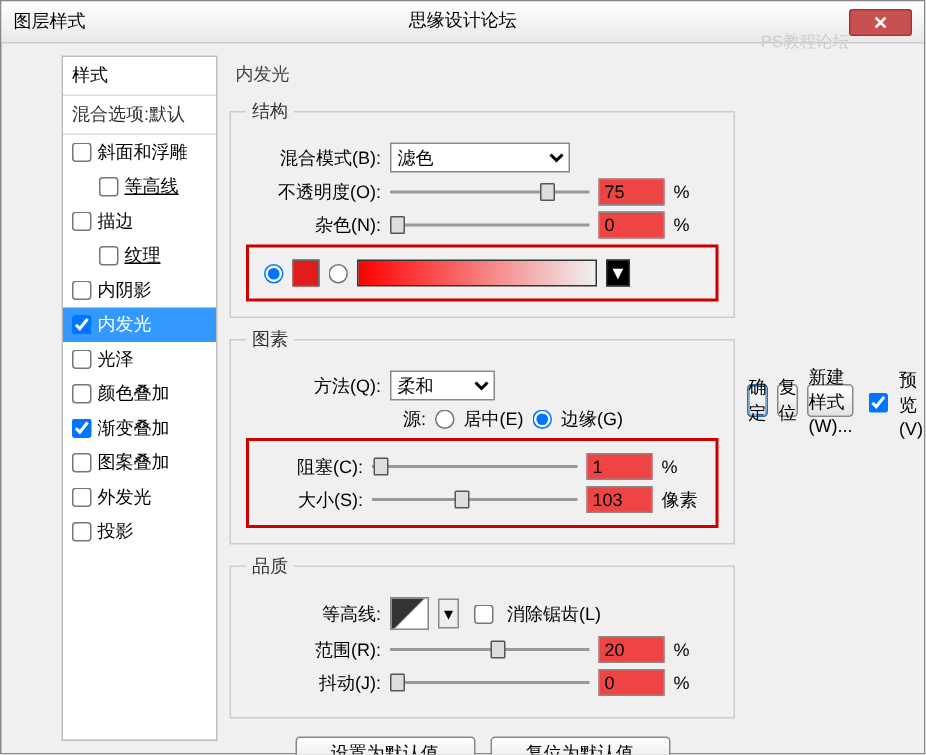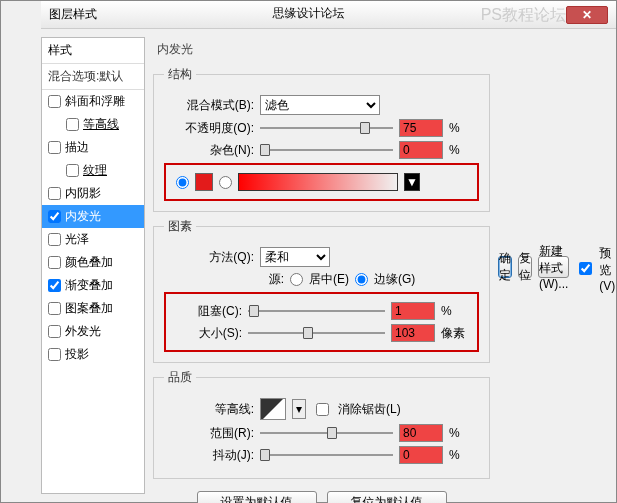--- a/index.html
+++ b/index.html
@@ -1,20 +1,20 @@
 <!DOCTYPE html>
 <html><head>
 <meta charset="utf-8">
 <style>
   * { box-sizing: border-box; font-family: "Microsoft YaHei", "SimSun", sans-serif; font-size: 12px; }
   body { margin: 0; background: #fff; }
   .dialog { width: 617px; height: 503px; background: #f0f0f0; border: 1px solid #888; position: relative; }
-  .titlebar { height: 28px; background: linear-gradient(#fff,#e8e8e8); display: flex; align-items: center; padding: 0 8px; border-bottom: 1px solid #ccc; justify-content: space-between; margin-left: 40px; }
+  .titlebar { height: 28px; background: linear-gradient(#fff,#e8e8e8); display: flex; align-items: center; padding: 0 8px; border-bottom: 1px solid #ccc; justify-content: space-between; }
   .watermark { position:absolute; top:4px; left:50%; transform:translateX(-50%); color:#000000; font-size:12px; pointer-events:none;}
-  .watermark2 { position:absolute; top:4px; right:50px; color:#ccc; font-size:16px; pointer-events:none;}
+  .watermark2 { position:absolute; top:19px; right:50px; color:#ccc; font-size:11px; pointer-events:none;}
   .close-btn { width: 42px; height: 18px; background:#c75050; border:1px solid #a33; display:flex; align-items:center; justify-content:center; color:#fff; font-weight:bold; border-radius:2px;}
   .body { display: flex; padding: 8px; gap: 8px; height: calc(100% - 28px); margin-left: 32px; }
   .left-panel { width: 104px; border: 1px solid #bbb; background: #fff; display: flex; flex-direction: column; }
   .left-head { padding: 4px 6px; border-bottom: 1px solid #ddd; }
   .left-sub { padding: 4px 6px; border-bottom: 1px solid #ddd; color:#333;}
   .style-item { display: flex; align-items: center; padding: 3px 6px; gap: 4px; }
   .style-item.indent { padding-left: 24px; text-decoration: underline; }
   .style-item input[type=checkbox] { margin:0; }
   .style-item.selected { background: #3399ff; color: #fff; }
   .center-panel { flex: 1; display: flex; flex-direction: column; gap: 6px; }
@@ -199,21 +199,21 @@
           <span style="border:1px solid #888;padding:2px 3px;background:#eee;">▾</span>
           <input type="checkbox" style="">
           <span>消除锯齿(L)</span>
         </div>
         <div class="row">
           <label class="lbl">范围(R):</label>
           <div class="slider-track">
               <div class="track"></div>
               <div class="thumb" style="left:50%"></div>
             </div>
-          <div class="num-box">80</div>
+          <div class="num-box">20</div>
           <span class="unit">%</span>
         </div>
         <div class="row">
           <label class="lbl">抖动(J):</label>
           <div class="slider-track">
               <div class="track"></div>
               <div class="thumb" style="left:0%"></div>
             </div>
           <div class="num-box">0</div>
           <span class="unit">%</span>

